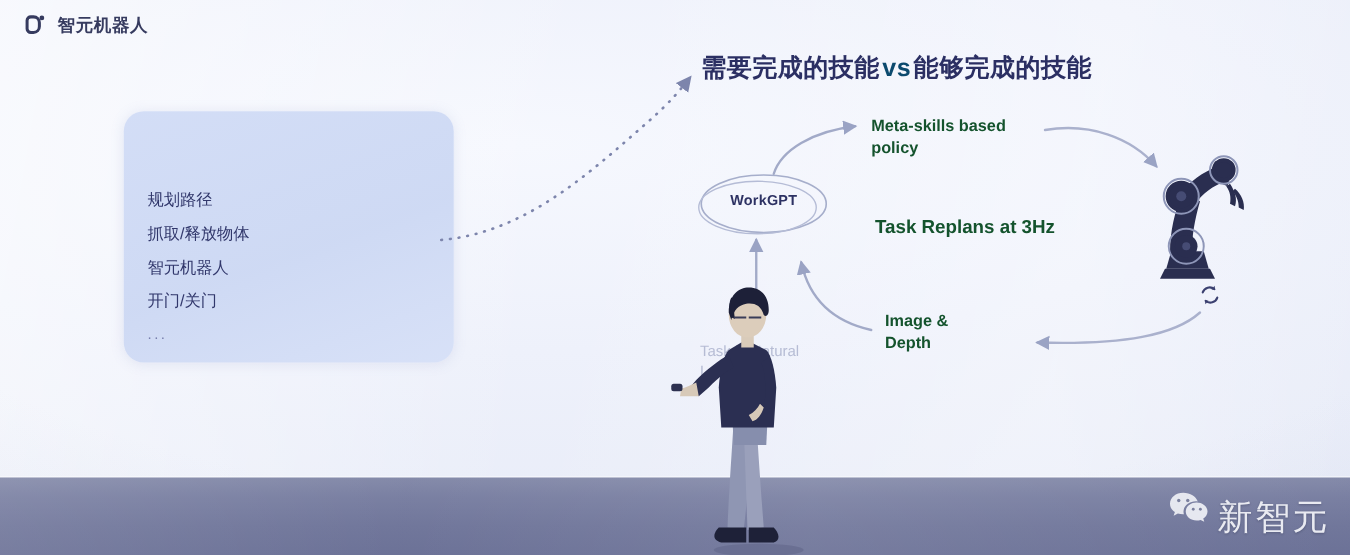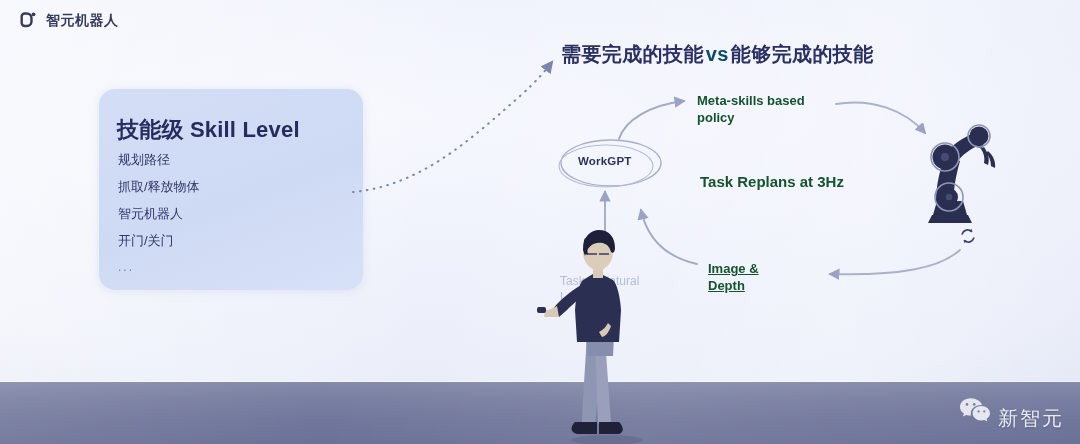--- a/index.html
+++ b/index.html
@@ -149,28 +149,29 @@
     white-space: pre-line;
   }
   .dlabel.muted {
     color: #a9b0cb;
     font-weight: 500;
   }
   .workgpt-text {
     position: absolute;
     left: 578px; top: 155px;
     width: 66px;
+    text-align: center;
     font-size: 11.5px;
     font-weight: 700;
     color: #2d3263;
     letter-spacing: .2px;
   }
   .lbl-meta   { left: 697px; top: 92px;  width: 120px; }
   .lbl-replan { left: 700px; top: 172px; font-size: 15px; font-weight: 700; }
-  .lbl-image  { left: 708px; top: 260px; text-decoration: underline; }
+  .lbl-image  { left: 708px; top: 248px; }
   .lbl-robot  { left: 836px; top: 222px; font-size: 12px; }
   .lbl-tasknl { left: 560px; top: 274px; font-size: 12px; color:#b6bcd4; font-weight:500; }
 
   
   .robot { position: absolute; left: 900px; top: 105px; width: 100px; height: 130px; }
 
   
   .loop-icon { position: absolute; left: 958px; top: 226px; width: 20px; height: 20px; }
 
   
@@ -179,21 +180,21 @@
   
   .watermark {
     position: absolute;
     right: 16px; bottom: 16px;
     display: flex;
     align-items: center;
     gap: 7px;
     opacity: .93;
   }
   .wm-name {
-    font-size: 20px;
+    font-size: 28px;
     color: #f2f3f8;
     letter-spacing: 2px;
     line-height: 1;
     text-shadow: 0 1px 2px rgba(40,44,70,.40);
     margin-top: 16px;
   }
 </style>
 </head>
 <body>
 
@@ -209,21 +210,20 @@
 
   <div class="brand">
     <svg class="brand-mark" viewBox="0 0 24 24">
       <path d="M4.4 7.6c0-1.9 1.6-3.4 3.6-3.4h2.6c3.2 0 5.6 2.5 5.6 5.7v3.6c0 3.2-2.5 5.7-5.7 5.7H8c-2 0-3.6-1.6-3.6-3.5V7.6z" fill="none" stroke="#262b52" stroke-width="2.9" stroke-linejoin="round"></path>
       <circle cx="18.6" cy="5.2" r="2.3" fill="#262b52"></circle>
     </svg>
     <span class="brand-name">智元机器人</span>
   </div>
 
   <div class="skill-card">
-    <div class="skill-card-title">技能级 Skill Level</div>
     <ul class="skill-list">
       <li>规划路径</li>
       <li>抓取/释放物体</li>
       <li>智元机器人</li>
       <li>开门/关门</li>
       <li class="ellipsis">...</li>
     </ul>
   </div>
 
   <div class="headline">

